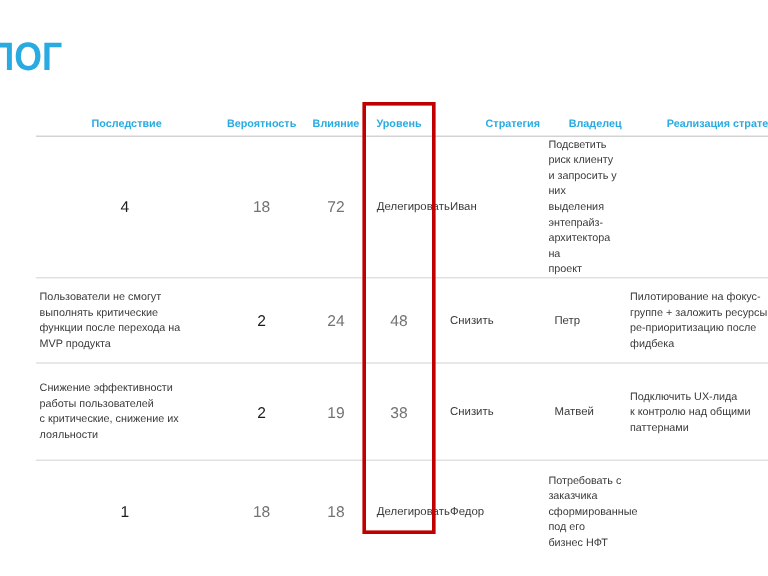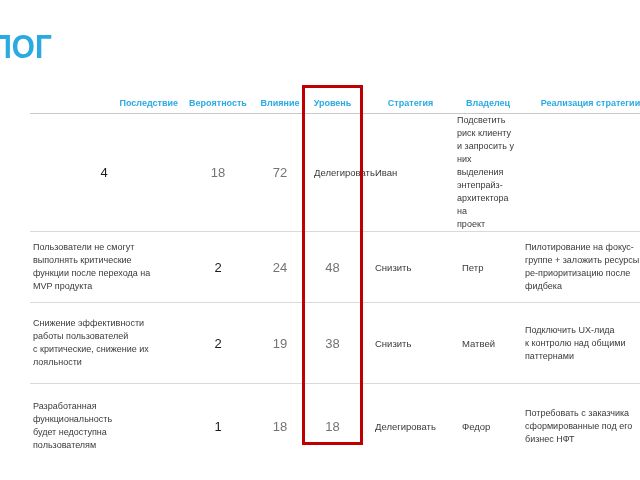--- a/index.html
+++ b/index.html
@@ -47,22 +47,22 @@
     height: 21px;
     border-bottom: 1px solid #c9c9c9;
   }
   .hcell {
     font-size: 9px;
     font-weight: 700;
     color: #29ABE2;
     text-align: center;
     white-space: nowrap;
   }
-  .hcell.left { text-align: right; padding-left: 3px; }
-  .hcell.leftish { text-align: center; padding-left: 8px; }
+  .hcell.left { text-align: center; padding-left: 3px; }
+  .hcell.leftish { text-align: right; padding-left: 8px; }
   .r1 { min-height: 98px; }
   .r2 { min-height: 70px; }
   .r3 { min-height: 80px; }
   .r4 { min-height: 84px; }
   .cell { color: #3a3a3a; }
   .c-conseq {
     font-size: 9px;
     line-height: 13px;
     white-space: pre-line;
     padding-left: 3px;
@@ -156,24 +156,20 @@
       <div class="cell c-red">19</div>
       <div class="cell c-red">38</div>
       <div class="cell c-text">Снизить</div>
       <div class="cell c-text">Матвей</div>
       <div class="cell c-real">Подключить UX-лида
 к контролю над общими
 паттернами</div>
     </div>
 
     <div class="row r4">
-      <div class="cell c-conseq">Разработанная
-функциональность
-будет недоступна
-пользователям</div>
       <div class="cell c-num">1</div>
       <div class="cell c-red">18</div>
       <div class="cell c-red">18</div>
       <div class="cell c-text">Делегировать</div>
       <div class="cell c-text">Федор</div>
       <div class="cell c-real">Потребовать с заказчика
 сформированные под его
 бизнес НФТ</div>
     </div>
 

